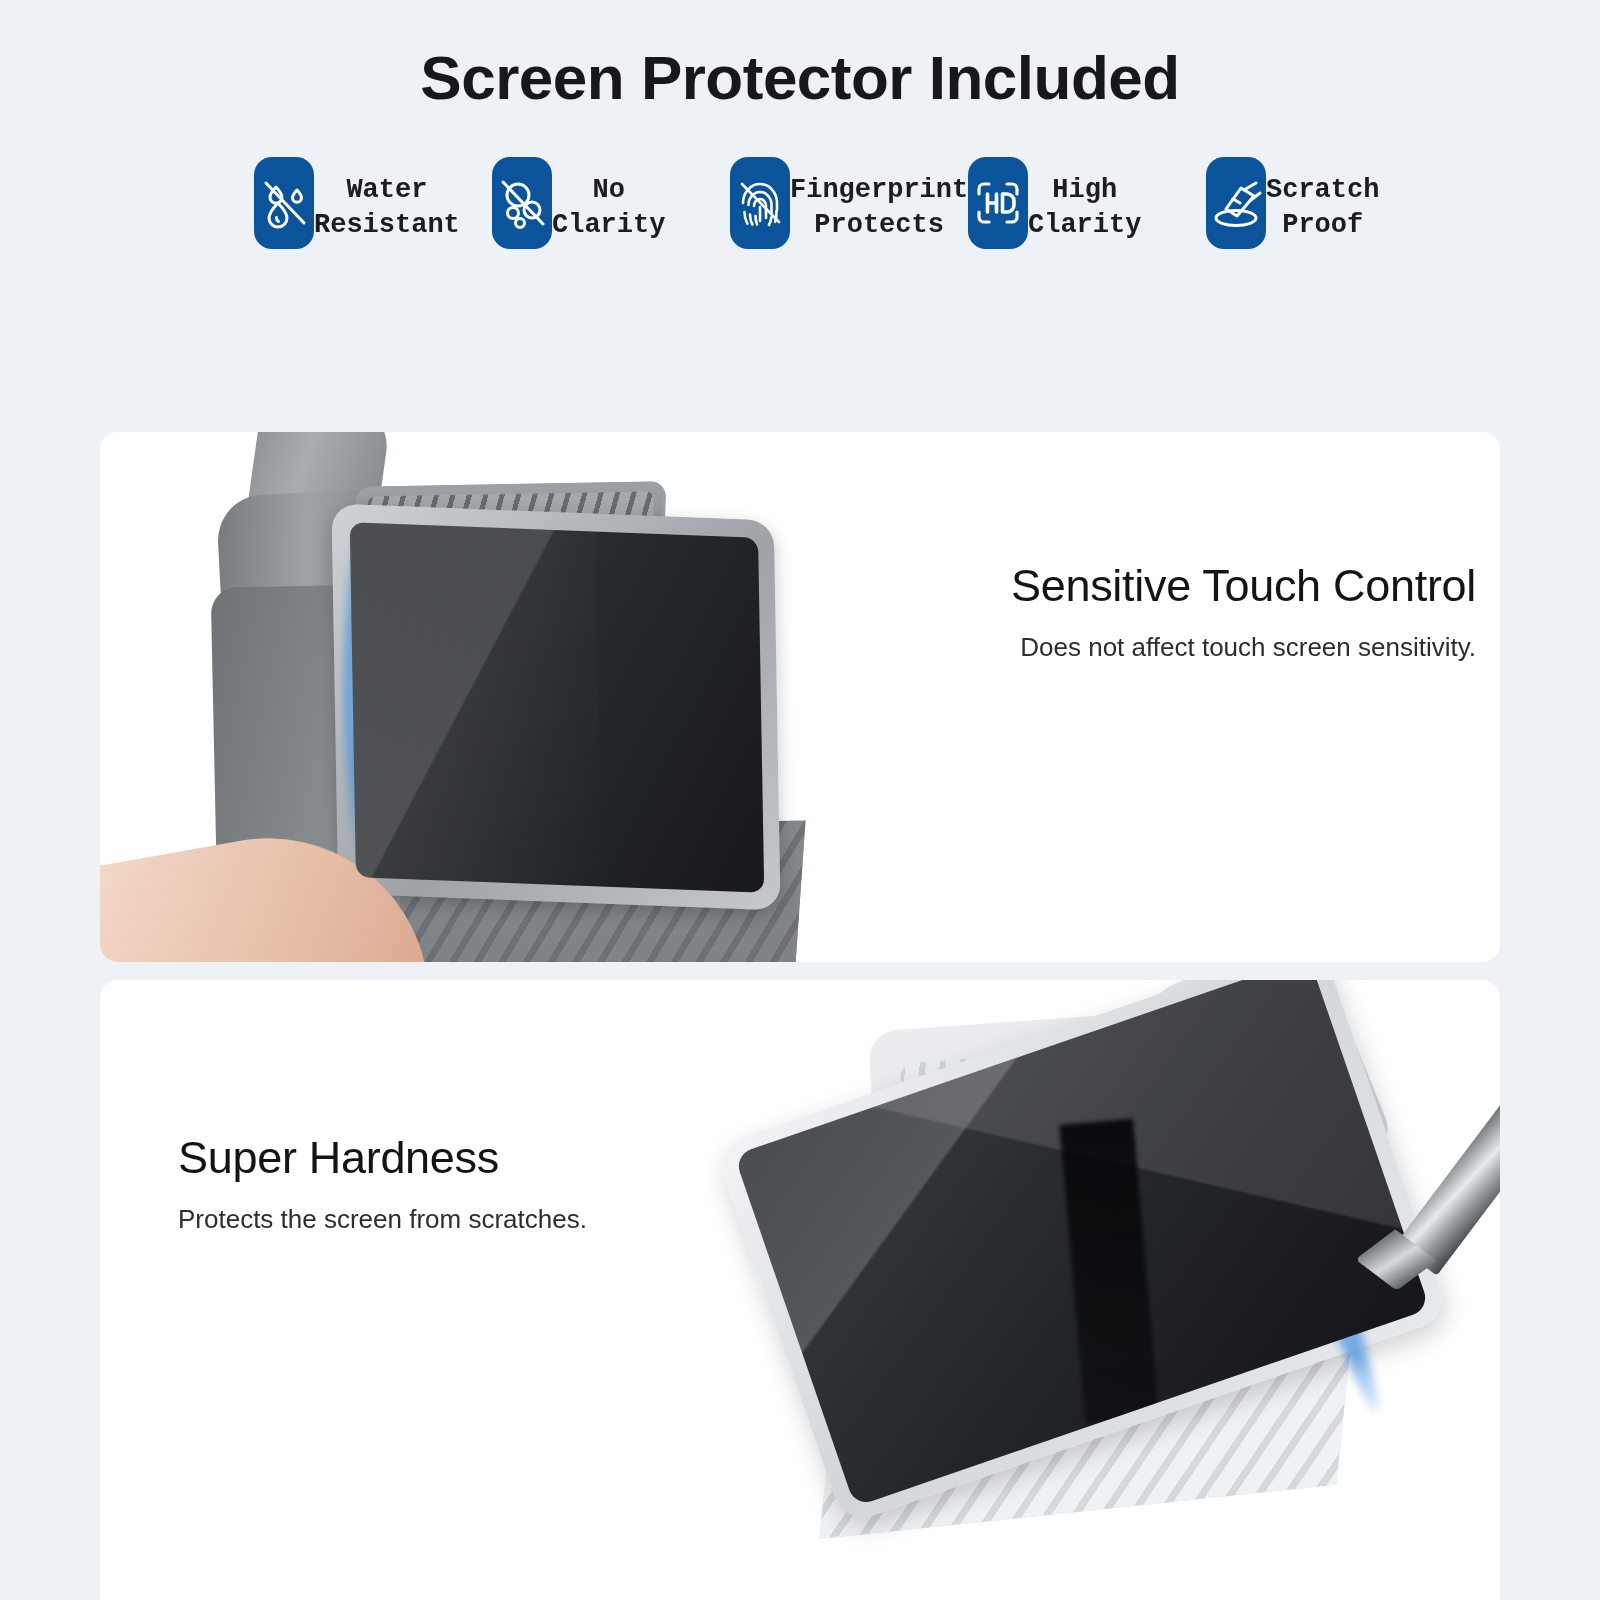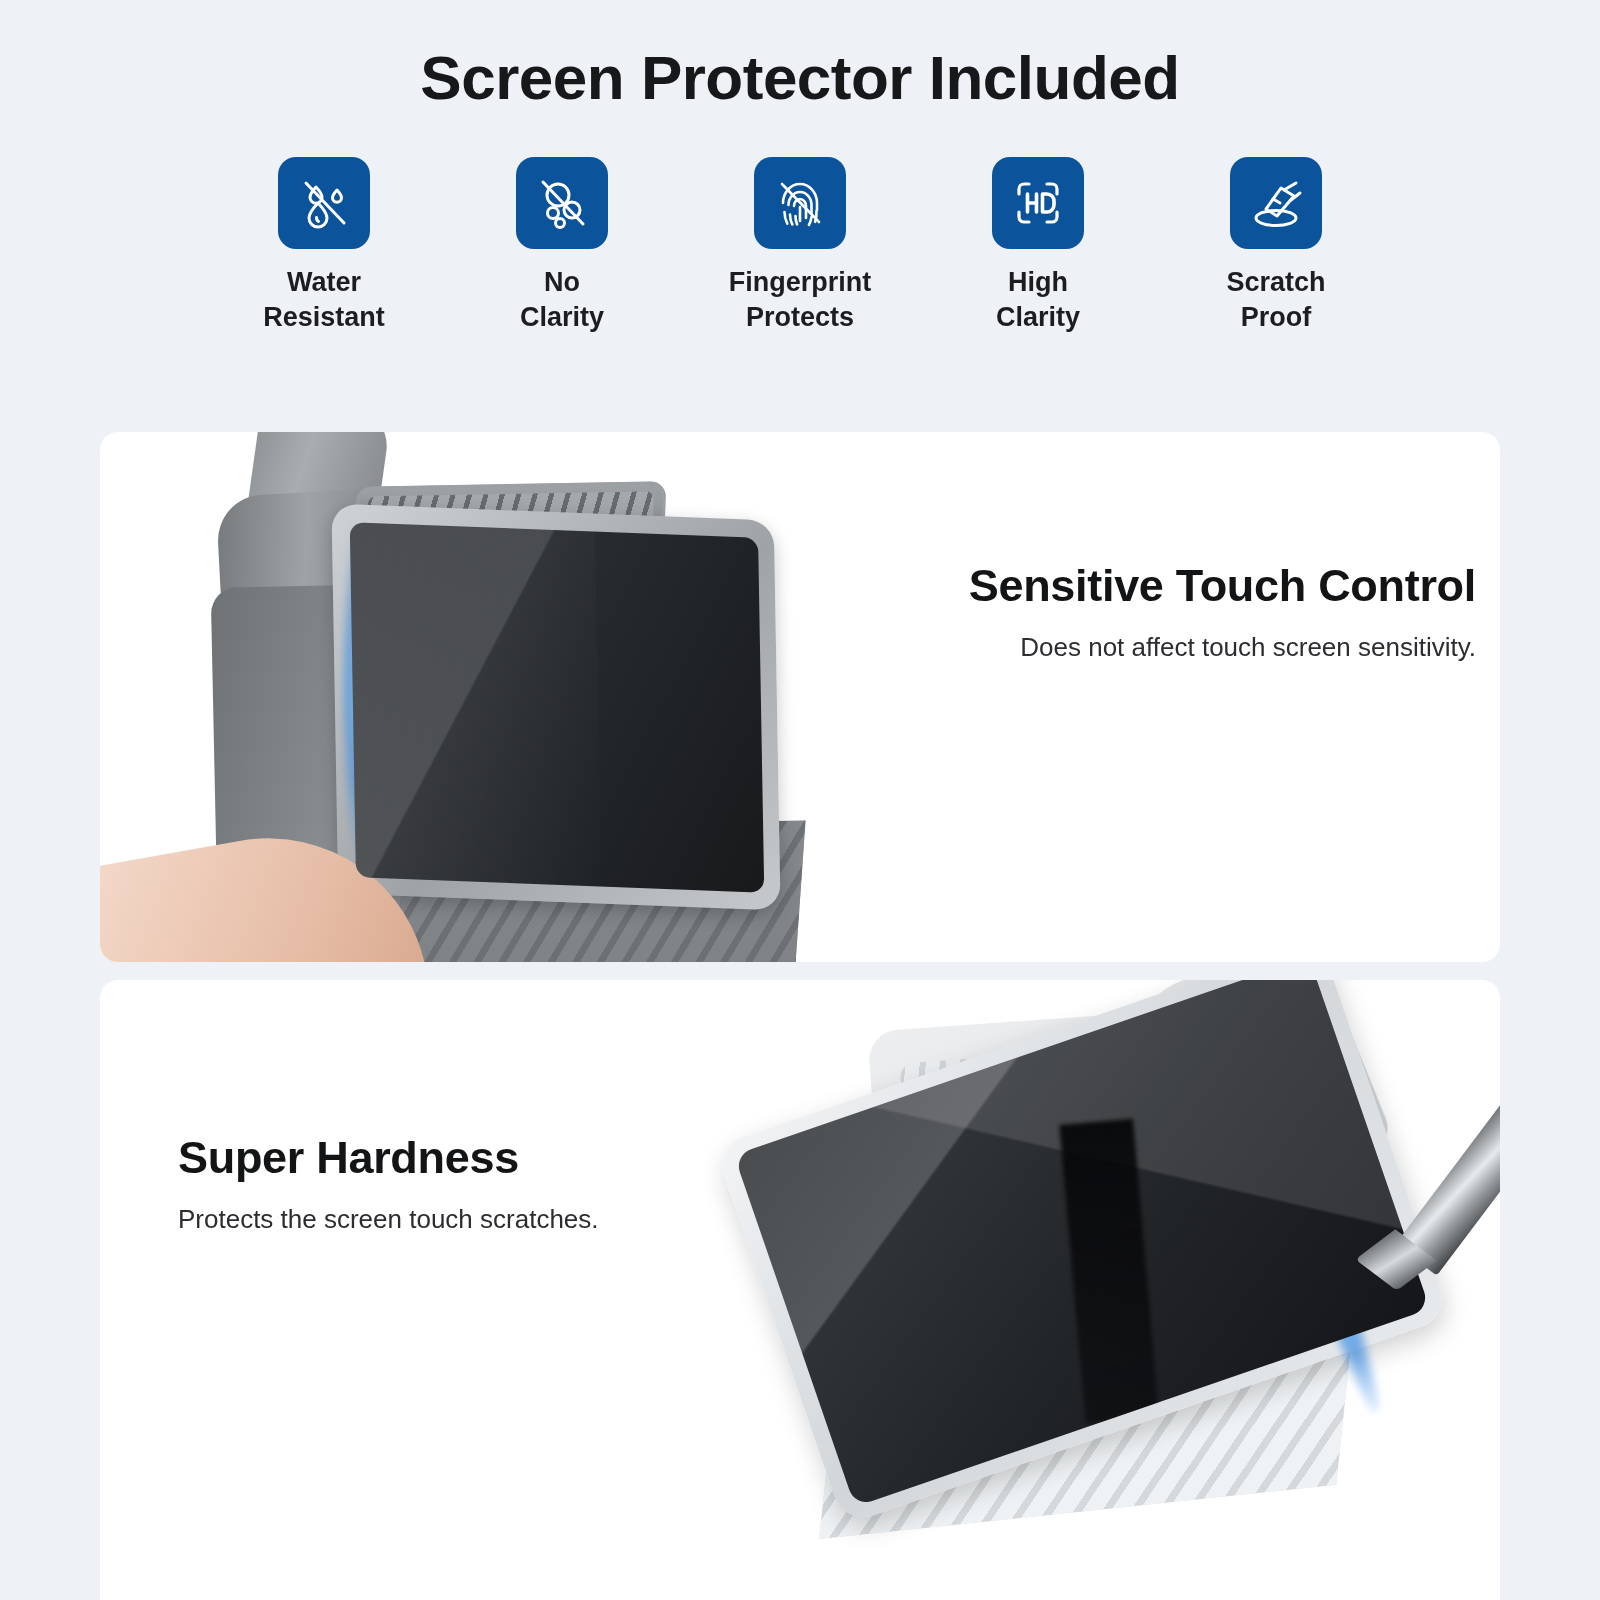--- a/index.html
+++ b/index.html
@@ -30,22 +30,22 @@
   
   .feature-strip {
     display: flex;
     justify-content: center;
     gap: 98px;
     margin-top: 48px;
   }
   .feature {
     width: 140px;
     display: flex;
-    flex-direction: column;
-    align-items: center;
+    flex-direction: row;
+    font-family: Liberation Mono, monospace;
   }
   .feature-tile {
     width: 92px;
     height: 92px;
     border-radius: 18px;
     background: #0b539b;
     display: flex;
     align-items: center;
     justify-content: center;
   }
@@ -71,21 +71,21 @@
   }
   #panel-touch { top: 432px; height: 530px; }
   #panel-hardness { top: 980px; height: 667px; }
 
   .panel-text {
     position: absolute;
     z-index: 6;
   }
   .panel-title {
     font-size: 45px;
-    font-weight: bold;
+    font-weight: normal;
     color: #131416;
     letter-spacing: -0.3px;
   }
   .panel-sub {
     font-size: 26px;
     font-weight: 400;
     color: #2b2d30;
     margin-top: 20px;
   }
   #touch-text { right: 24px; top: 128px; text-align: right; }
@@ -436,16 +436,16 @@
       <div class="g2-frame"></div>
       <div class="g2-glow"></div>
       <div class="g2-screen"></div>
       <div class="chisel"></div>
       <div class="chisel-tip"></div>
     </div>
   </div>
 
   <div class="panel-text" id="hardness-text">
     <div class="panel-title">Super Hardness</div>
-    <div class="panel-sub">Protects the screen touch scratches.</div>
+    <div class="panel-sub">Protects the screen from scratches.</div>
   </div>
 
 </div>
 
 </body></html>

